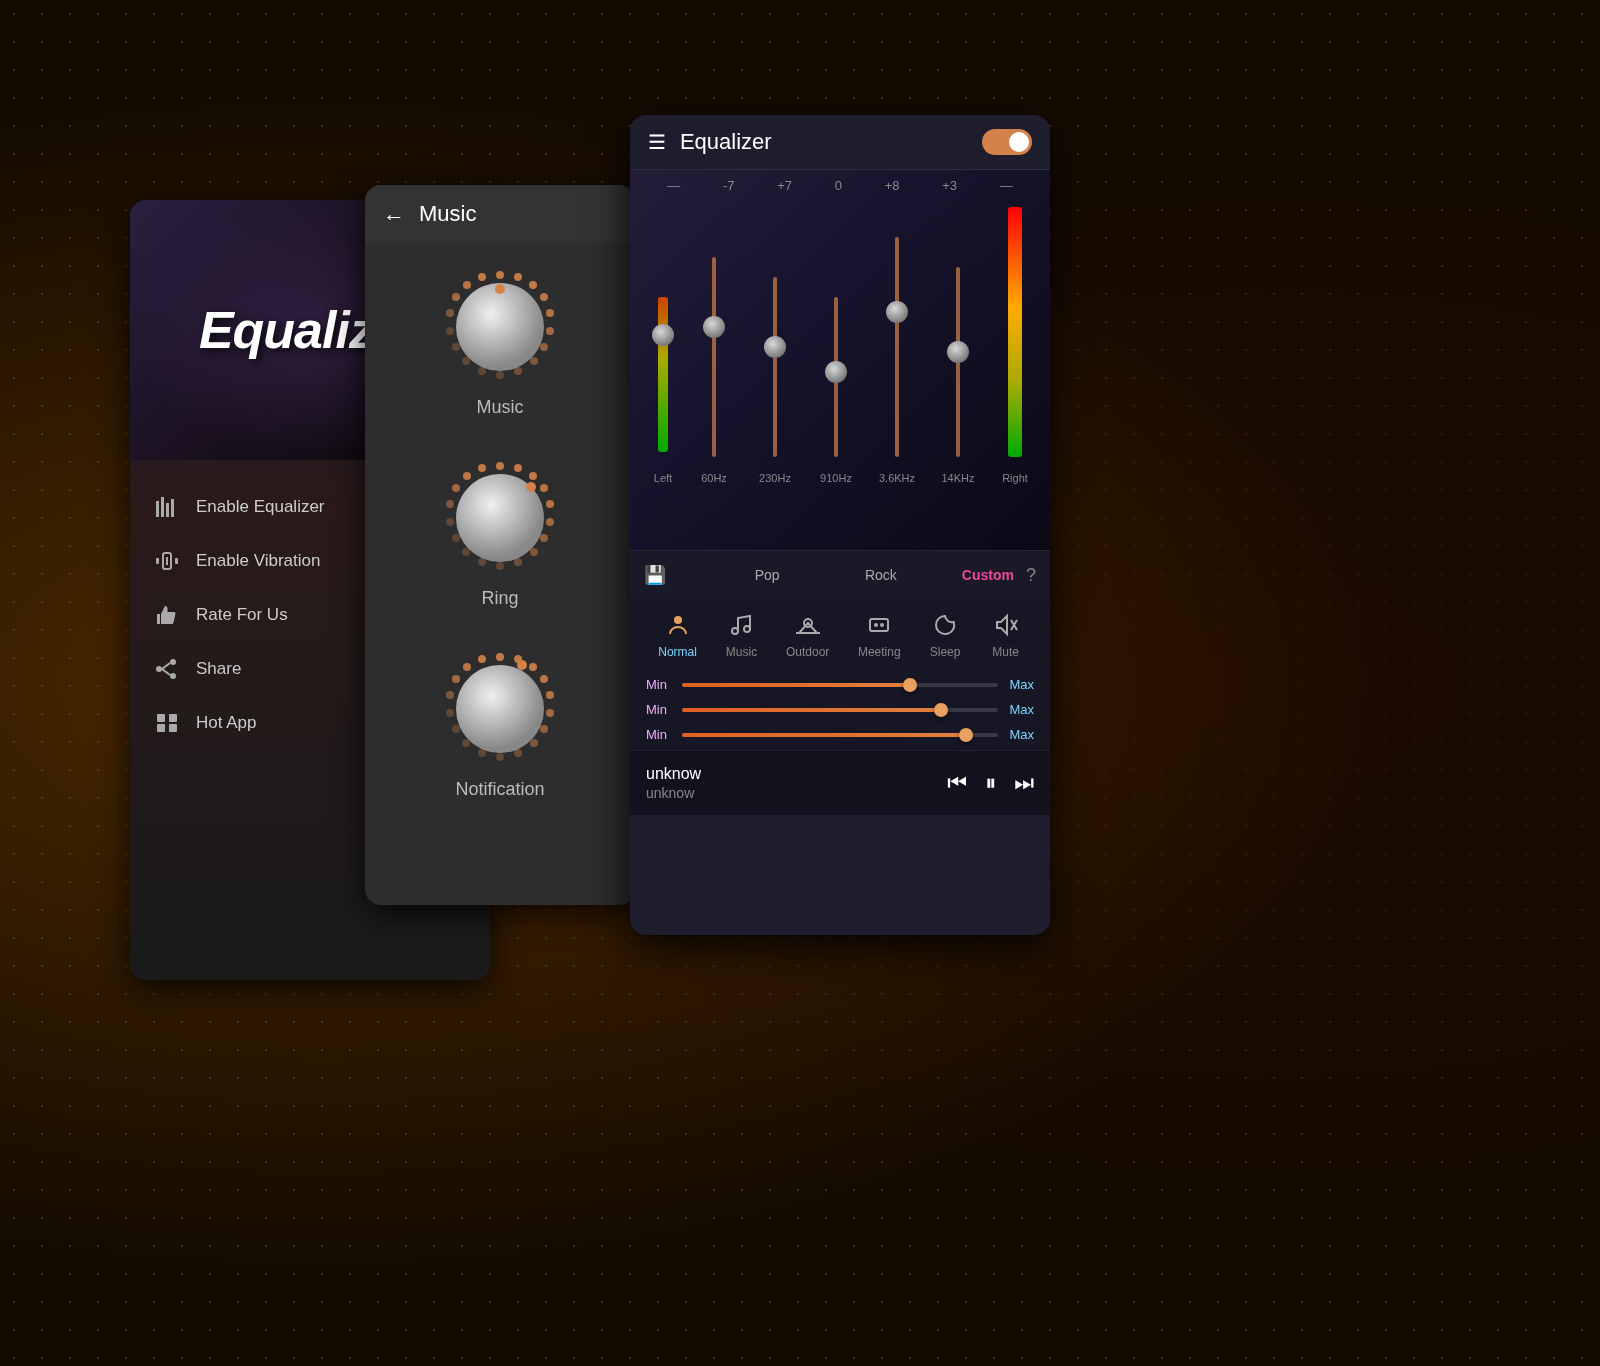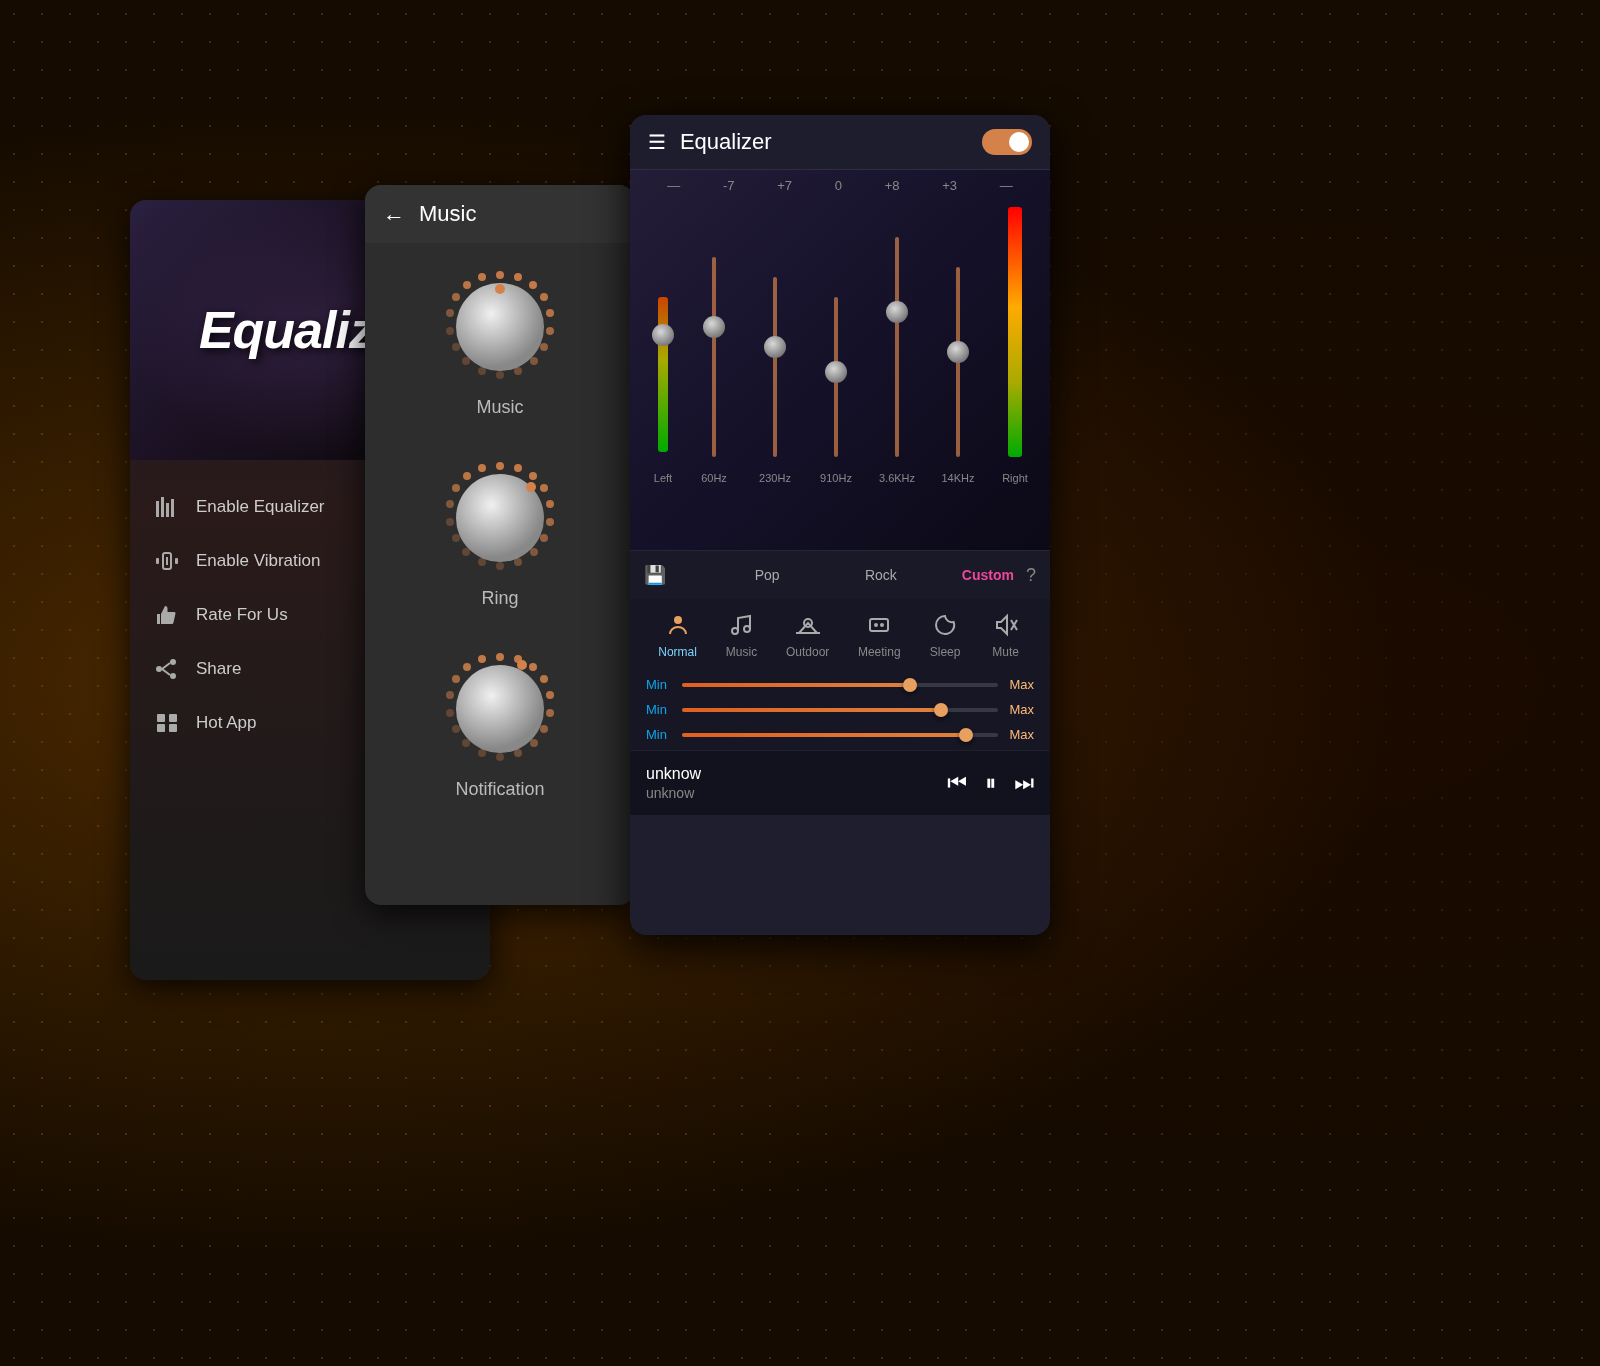--- a/index.html
+++ b/index.html
@@ -301,21 +301,21 @@
       display: flex;
       flex-direction: column;
       gap: 10px;
     }
     .eq-slider-row {
       display: flex;
       align-items: center;
       gap: 8px;
     }
     .eq-slider-min {
-      color: #0ea5e9;
+      color: #f0abfc;
       font-size: 13px;
       width: 28px;
     }
     .eq-slider-track {
       flex: 1;
       height: 4px;
       background: rgba(255,255,255,0.15);
       border-radius: 2px;
       position: relative;
     }
@@ -329,21 +329,21 @@
       width: 14px;
       height: 14px;
       background: #e8a060;
       border-radius: 50%;
       position: absolute;
       right: -7px;
       top: -5px;
       box-shadow: 0 2px 4px rgba(0,0,0,0.5);
     }
     .eq-slider-max {
-      color: #fdba74;
+      color: #7dd3fc;
       font-size: 13px;
       width: 28px;
       text-align: right;
     }
 
     
     .eq-nowplaying {
       display: flex;
       align-items: center;
       padding: 14px 16px;

